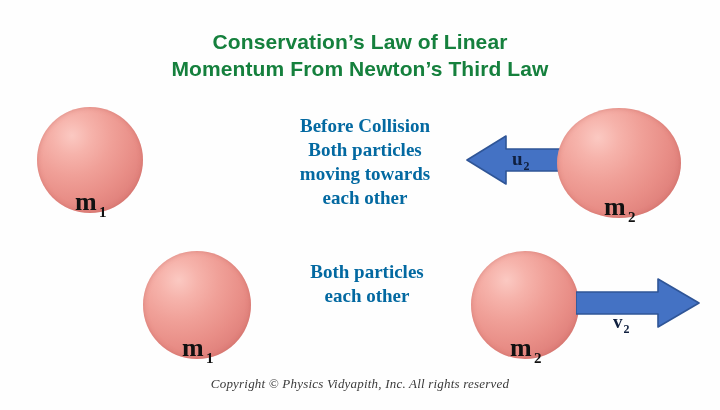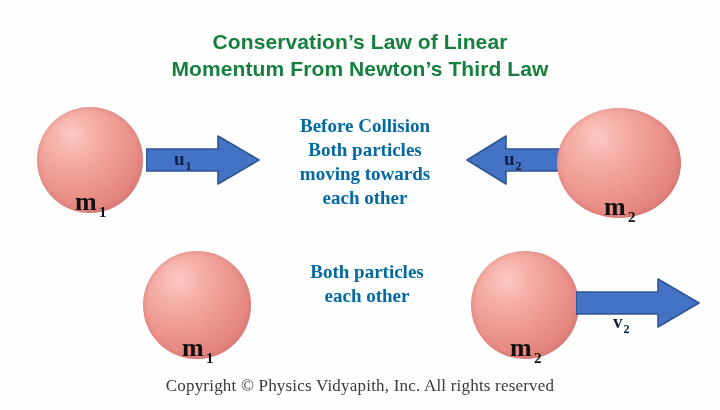--- a/index.html
+++ b/index.html
@@ -113,62 +113,55 @@
   .centertext span { display: block; }
 
   
   .copyright {
     position: absolute;
     left: 0;
     top: 376px;
     width: 720px;
     text-align: center;
     font-family: "Liberation Serif", serif;
-    font-size: 17px;
+    font-style: italic;
+    font-size: 13px;
     color: #3a3a3a;
     letter-spacing: 0.2px;
   }
 </style>
 </head>
 <body>
 
 <div id="stage">
 
   <div class="title">
     <span class="tline">Conservation’s Law of Linear</span>
     <span class="tline">Momentum From Newton’s Third Law</span>
   </div>
 
   <div class="ball" style="left:37px; top:107px; width:106px; height:106px;">
     <div class="ball-label">
       <span>m</span><sub>1</sub>
     </div>
   </div>
 
-  <div class="arrow" style="left:146px; top:134px; width:114px; height:52px;">
-    <svg width="114" height="52" viewBox="0 0 114 52">
-      <polygon points="0,15 72,15 72,2 113,26 72,50 72,37 0,37" fill="#4472c4" stroke="#2f5597" stroke-width="1.6" stroke-linejoin="round"></polygon>
-    </svg>
-    <div class="arrow-label" style="left:28px; top:15px;">
-      <span>u</span><sub>1</sub>
-    </div>
-  </div>
 
   <div class="centertext" style="left:250px; top:114px;">
     <span>Before Collision</span>
     <span>Both particles</span>
     <span>moving towards</span>
     <span>each other</span>
   </div>
 
   <div class="arrow" style="left:466px; top:134px; width:95px; height:52px;">
     <svg width="95" height="52" viewBox="0 0 95 52">
       <polygon points="95,15 40,15 40,2 1,26 40,50 40,37 95,37" fill="#4472c4" stroke="#2f5597" stroke-width="1.6" stroke-linejoin="round"></polygon>
     </svg>
-    <div class="arrow-label" style="left:38px; top:15px;">
+    <div class="arrow-label" style="left:46px; top:15px;">
       <span>u</span><sub>2</sub>
     </div>
   </div>
 
   <div class="ball" style="left:557px; top:108px; width:124px; height:110px;">
     <div class="ball-label">
       <span>m</span><sub>2</sub>
     </div>
   </div>
 

